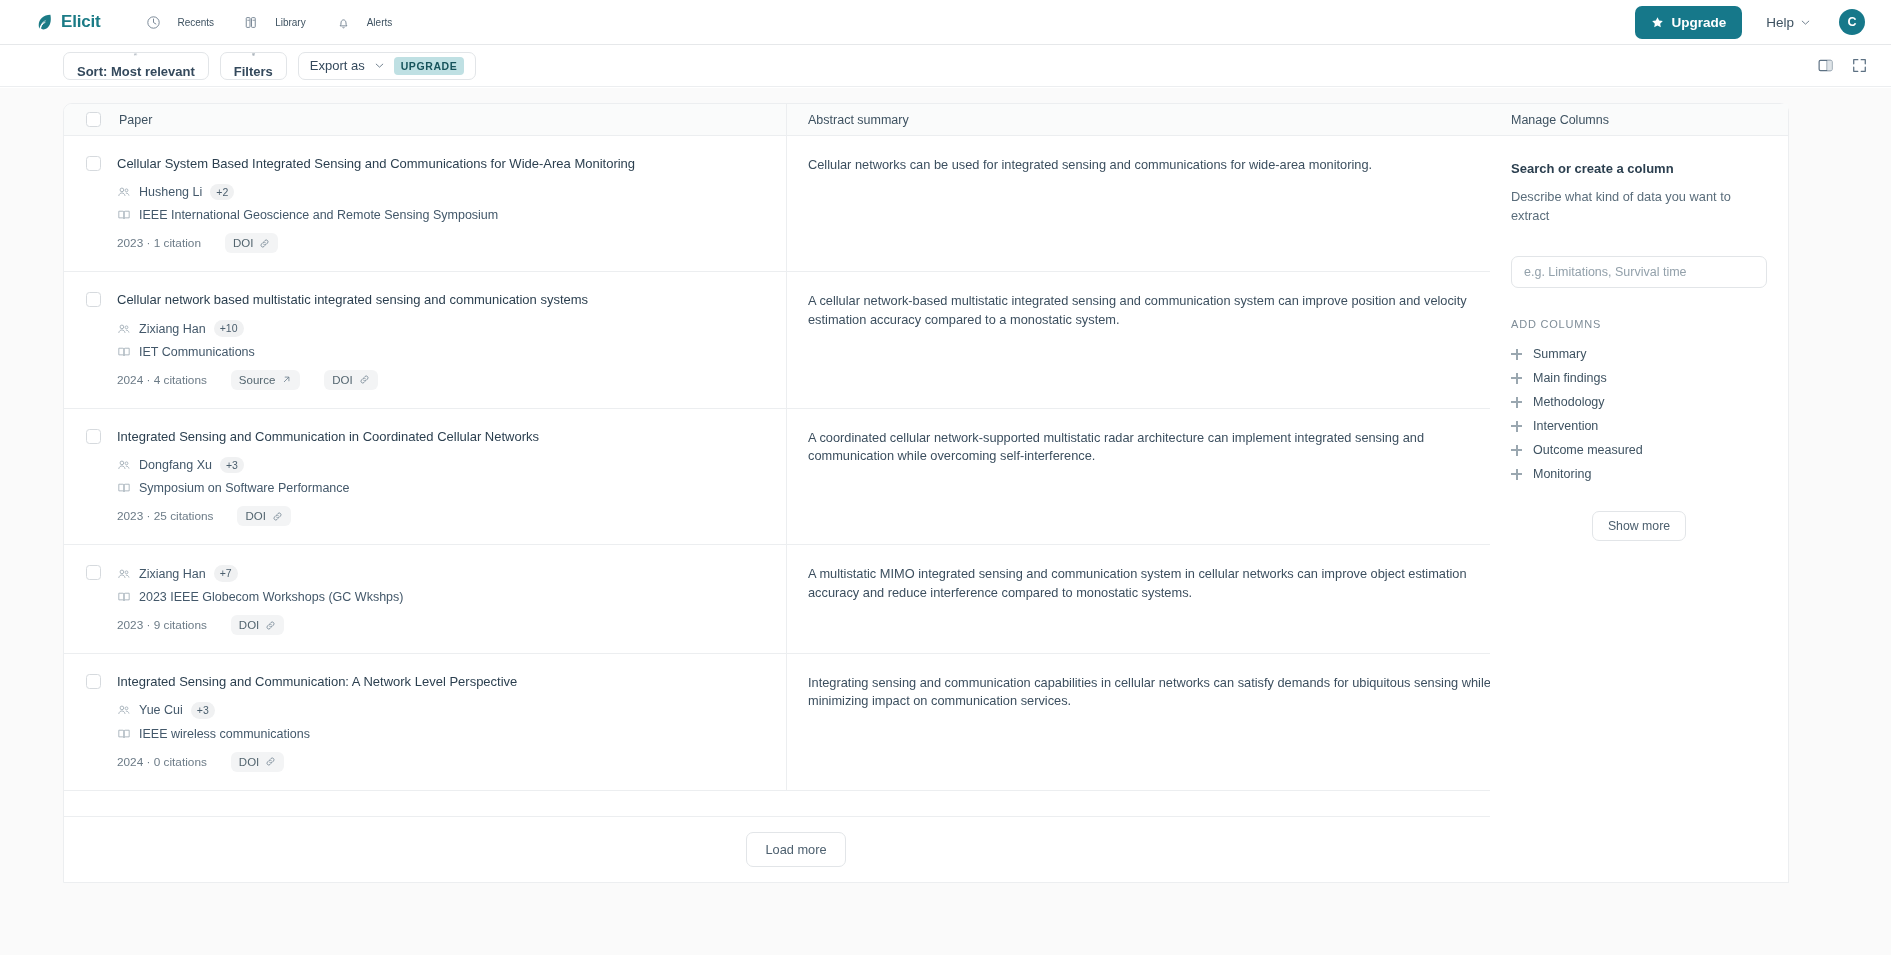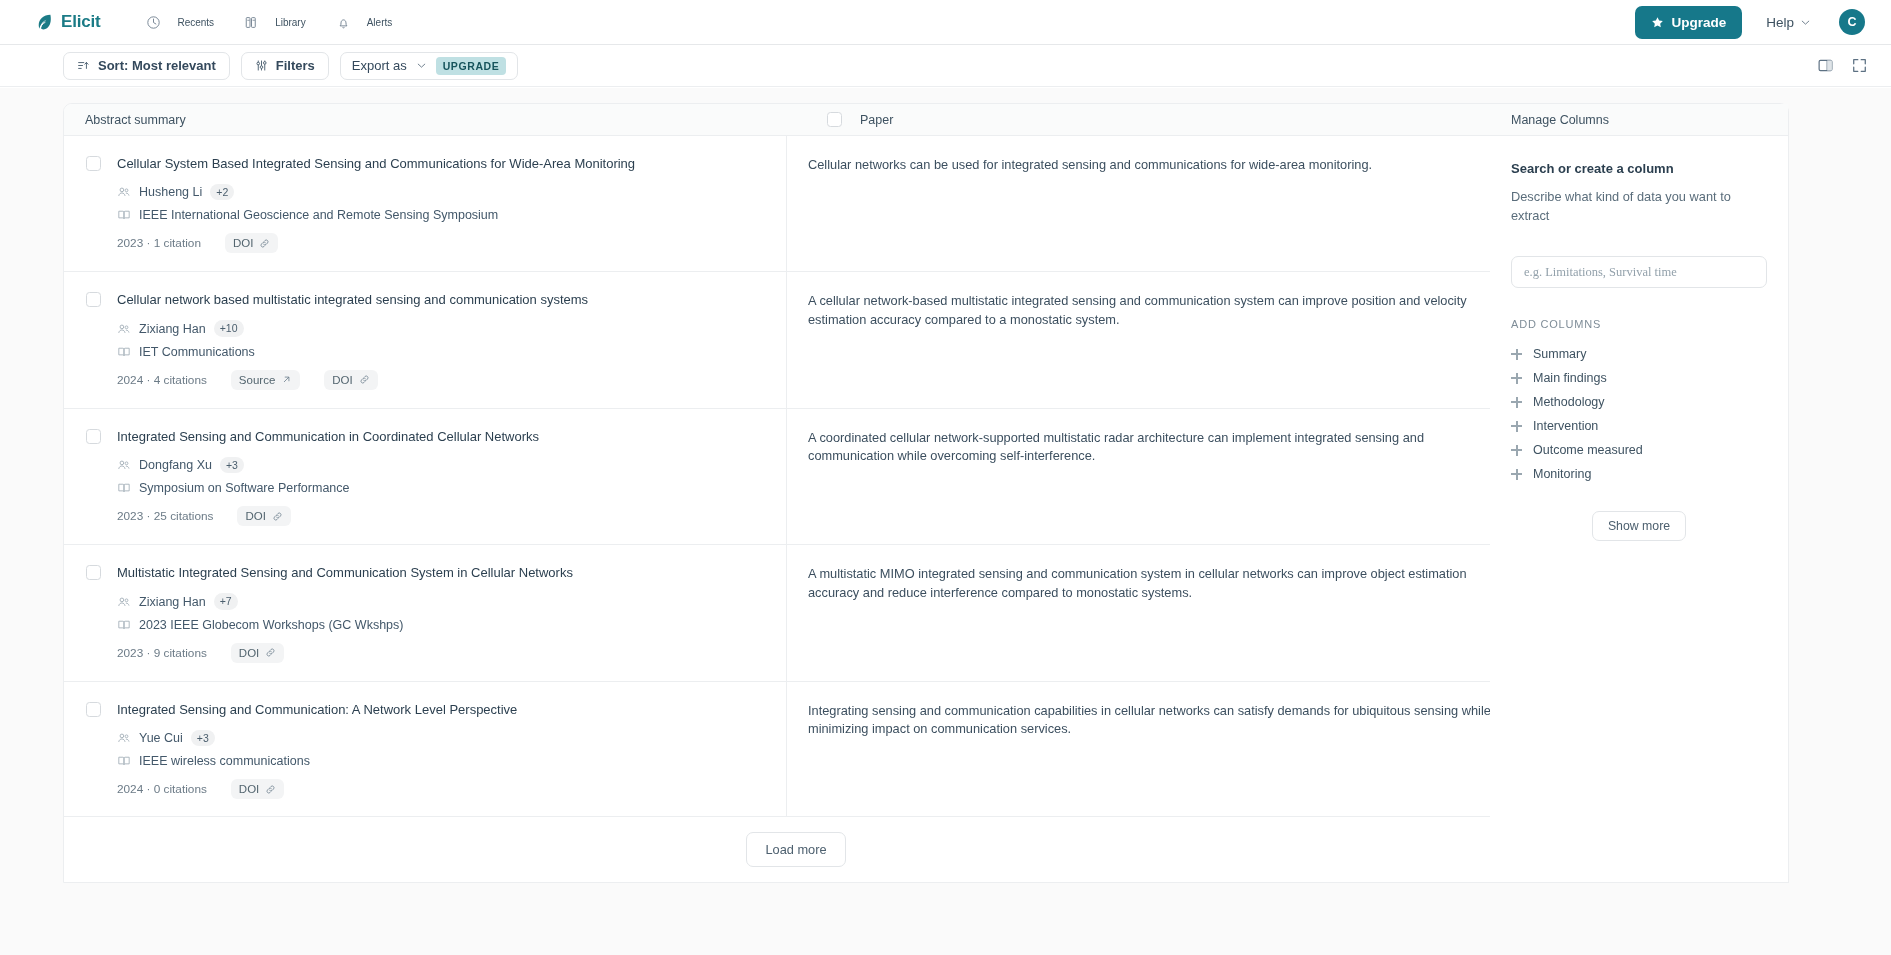--- a/index.html
+++ b/index.html
@@ -53,21 +53,21 @@
     height:42px; display:flex; align-items:center;
     padding:0 18px 0 63px;
     border-bottom:1px solid #eceef0;
     background:#fff;
   }
   .tb-btn {
     display:flex; align-items:center; gap:8px;
     height:28px; padding:0 13px;
     border:1px solid #e2e5e8; border-radius:7px; background:#fff;
     font-size:13px; font-weight:600; color:#34495c; cursor:pointer;
-    margin-right:11px; font-family:inherit; white-space:nowrap;
+    margin-right:11px; font-family:inherit; white-space:nowrap;flex-direction:column;
   }
   .tb-export { display:flex; align-items:center; gap:9px; height:28px; padding:0 11px;
     border:1px solid #e2e5e8; border-radius:7px; background:#fff; cursor:pointer; }
   .tb-export .lbl { font-size:13px; color:#34495c; }
   .badge-upgrade {
     background:#bfe0e3; color:#17545c; font-size:10.5px; font-weight:700;
     letter-spacing:.6px; padding:3px 7px; border-radius:4px;
   }
   .tb-spacer { flex:1; }
   .icon-btn {
@@ -160,21 +160,21 @@
   .panel-head {
     height:32px; display:flex; align-items:center; padding-left:21px;
     background:#fafbfb; border-bottom:1px solid #eceef0;
     font-size:12.5px; color:#3e5261;
   }
   .panel-body { padding:25px 21px 0 21px; }
   .panel-title { font-size:13px; font-weight:700; color:#2b3f4f; margin-bottom:12px; }
   .panel-sub { font-size:12.8px; color:#5a6d7b; line-height:1.45; margin-bottom:31px; }
   .panel-input {
     width:100%; height:32px; border:1px solid #e2e5e8; border-radius:7px;
-    padding:0 12px; font-size:12.5px; color:#2b3f4f; font-family:Liberation Serif, serif;
+    padding:0 12px; font-size:12.5px; color:#2b3f4f; font-family:Liberation Sans, sans-serif;
     outline:none; background:#fff;
   }
   .panel-input::placeholder { color:#93a1ab; }
   .add-label {
     font-size:11px; font-weight:400; letter-spacing:.8px; color:#7f8d98;
     margin:30px 0 12px 0;
   }
   .col-item {
     display:flex; align-items:center; gap:11px;
     padding:5px 0; cursor:pointer;
@@ -297,26 +297,26 @@
         <path d="M8 3.2H3.2V8M12 3.2h4.8V8M8 16.8H3.2V12M12 16.8h4.8V12" fill="none" stroke="#5d7183" stroke-width="1.5" stroke-linecap="round" stroke-linejoin="round"></path>
       </svg>
     </button>
   </div>
 
   <div class="main">
 
     <div class="board">
 
       <div class="table-head">
-        <div class="th th-abs">
-          <span>Abstract summary</span>
-        </div>
         <div class="th th-paper">
           <div class="chkbox"></div>
           <span>Paper</span>
+        </div>
+        <div class="th th-abs">
+          <span>Abstract summary</span>
         </div>
       </div>
 
       <div class="rows">
 
         <div class="row">
           <div class="cell-paper">
             <div class="chkbox"></div>
             <div class="paper-body">
               <div class="paper-title">Cellular System Based Integrated Sensing and Communications for Wide-Area Monitoring</div>
@@ -432,21 +432,20 @@
           </div>
           <div class="cell-abs">
             <div class="abs-text">A coordinated cellular network-supported multistatic radar architecture can implement integrated sensing and communication while overcoming self-interference.</div>
           </div>
         </div>
 
         <div class="row">
           <div class="cell-paper">
             <div class="chkbox"></div>
             <div class="paper-body">
-              <div class="paper-title">Multistatic Integrated Sensing and Communication System in Cellular Networks</div>
               <div class="meta-line">
                 <svg class="meta-ico" viewBox="0 0 20 20">
                   <circle cx="7" cy="7" r="2.6" fill="none" stroke="#6d808e" stroke-width="1.3"></circle>
                   <circle cx="13.6" cy="7.6" r="2" fill="none" stroke="#6d808e" stroke-width="1.2"></circle>
                   <path d="M2.6 15c.5-2.3 2.3-3.6 4.4-3.6s3.9 1.3 4.4 3.6" fill="none" stroke="#6d808e" stroke-width="1.3" stroke-linecap="round"></path>
                   <path d="M13.2 11.6c1.8 0 3.3 1.1 3.8 3" fill="none" stroke="#6d808e" stroke-width="1.2" stroke-linecap="round"></path>
                 </svg>
                 <span class="meta-txt">Zixiang Han</span>
                 <span class="pill-count">+7</span>
               </div>

